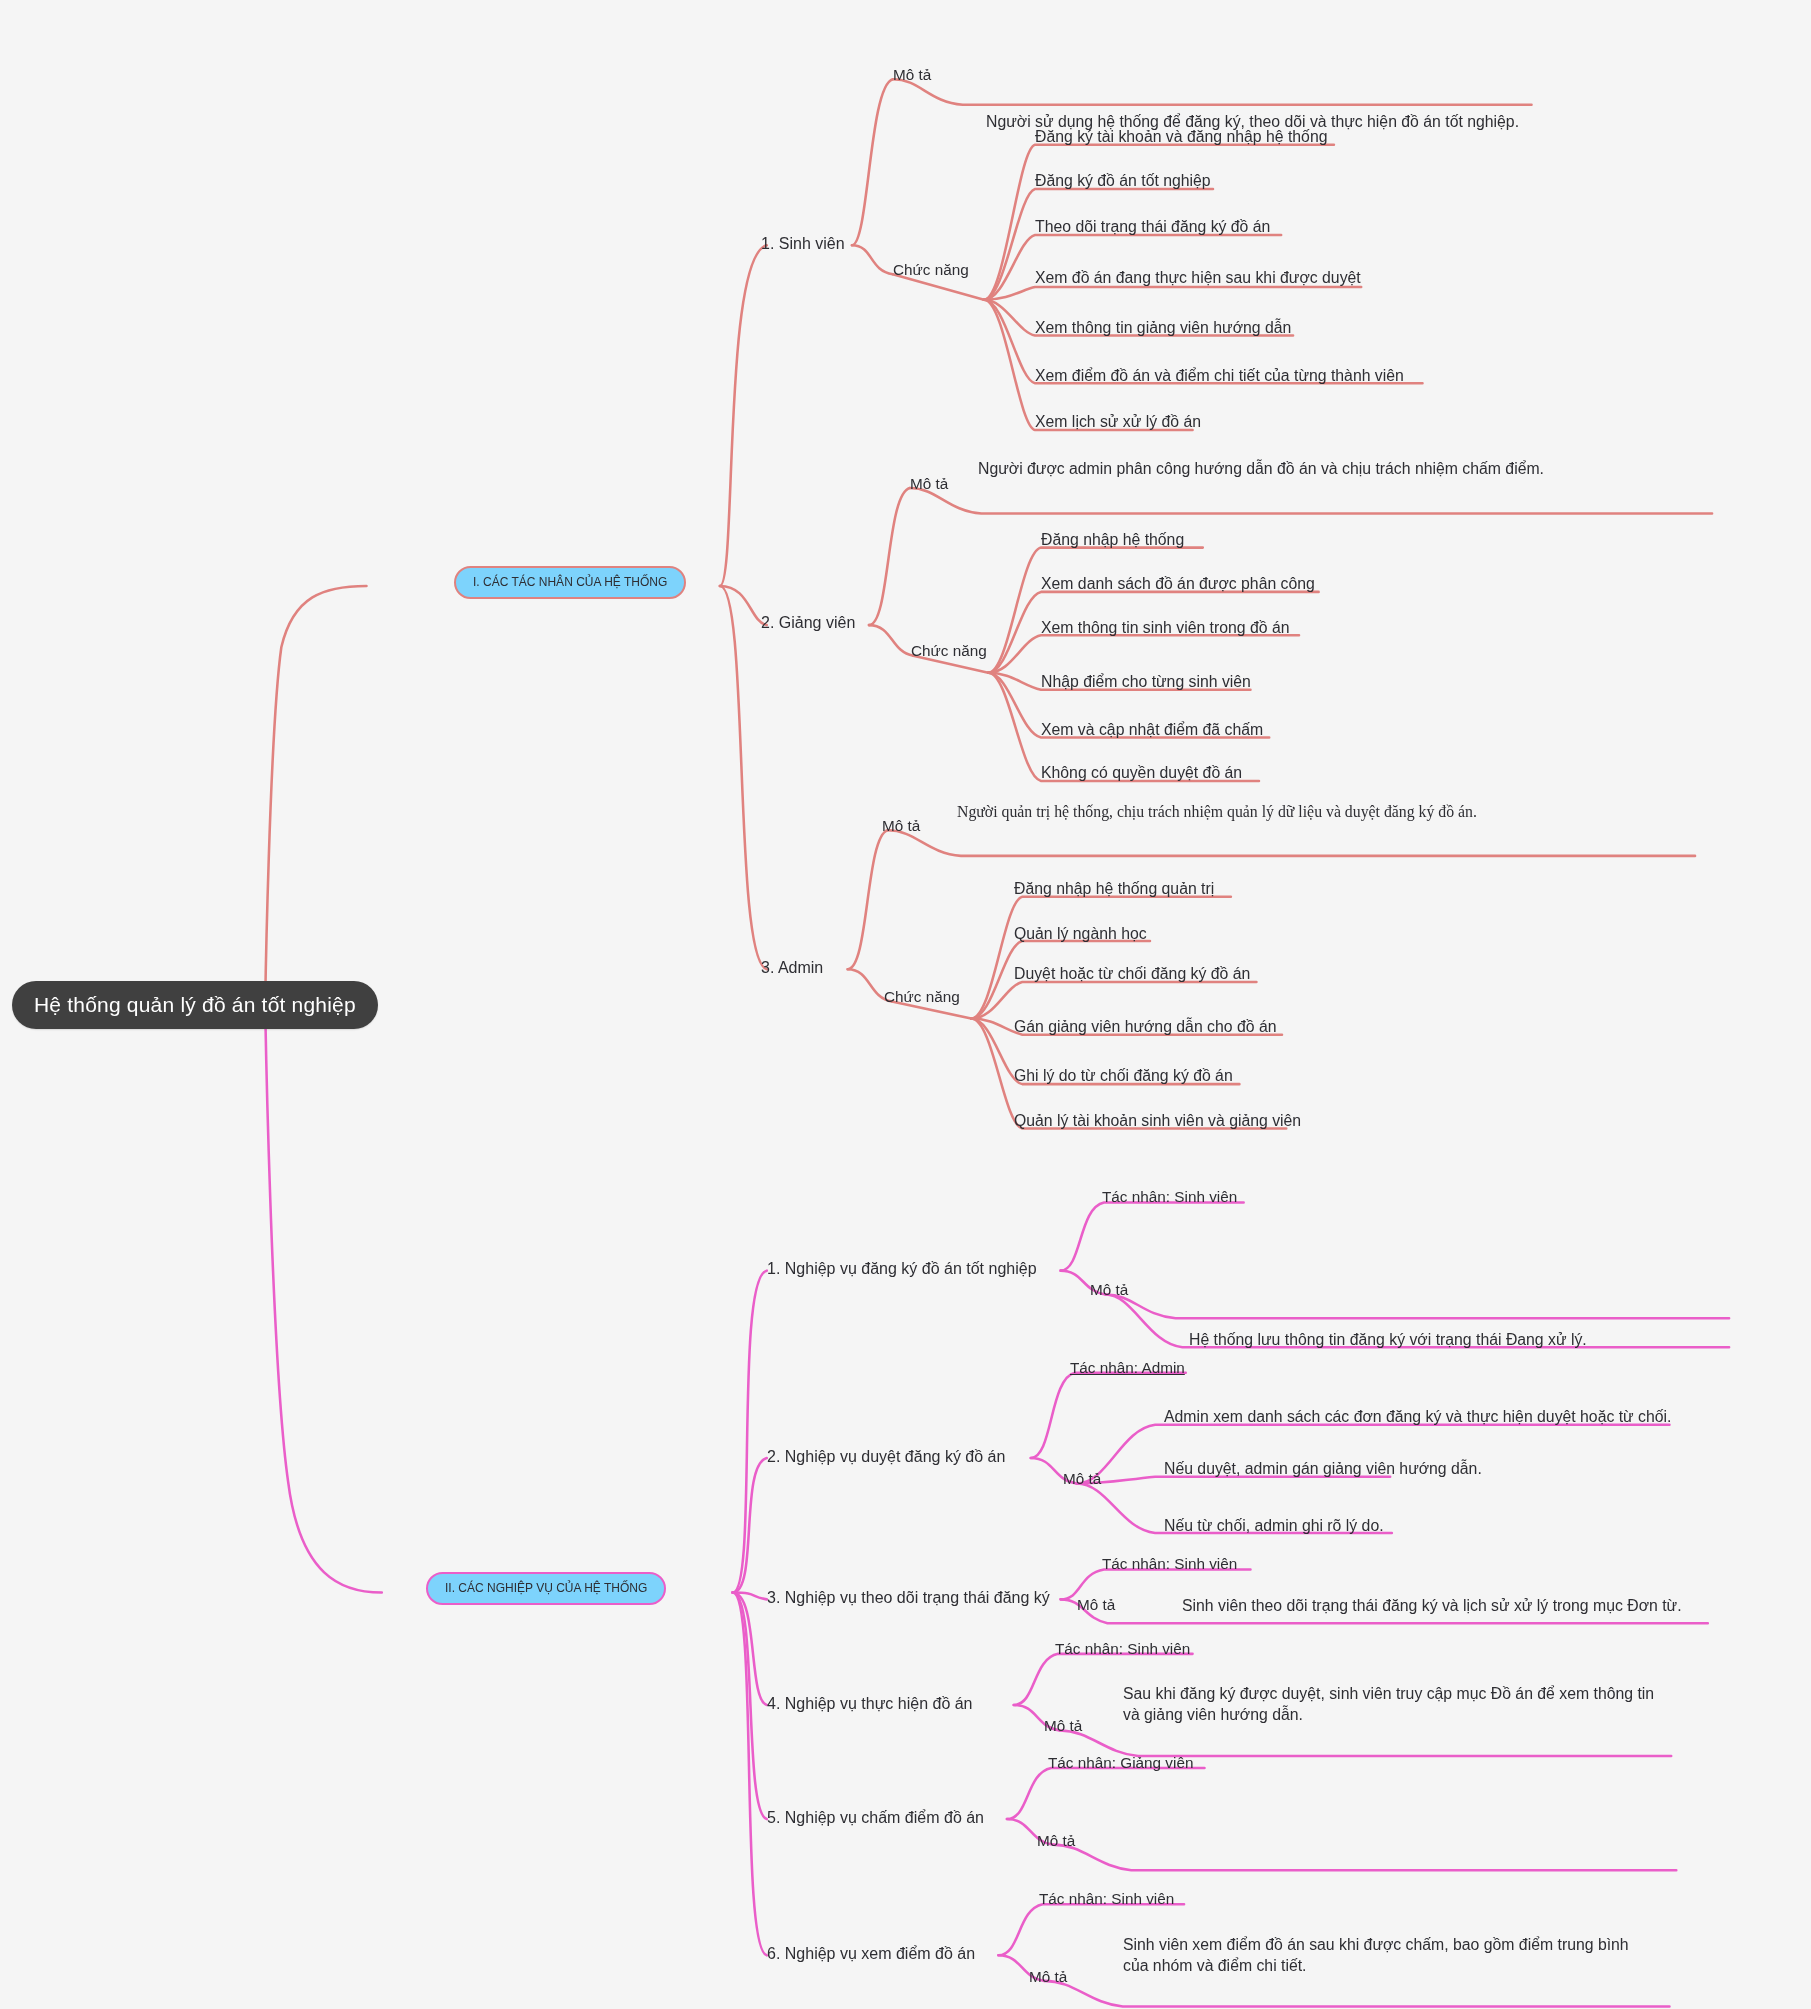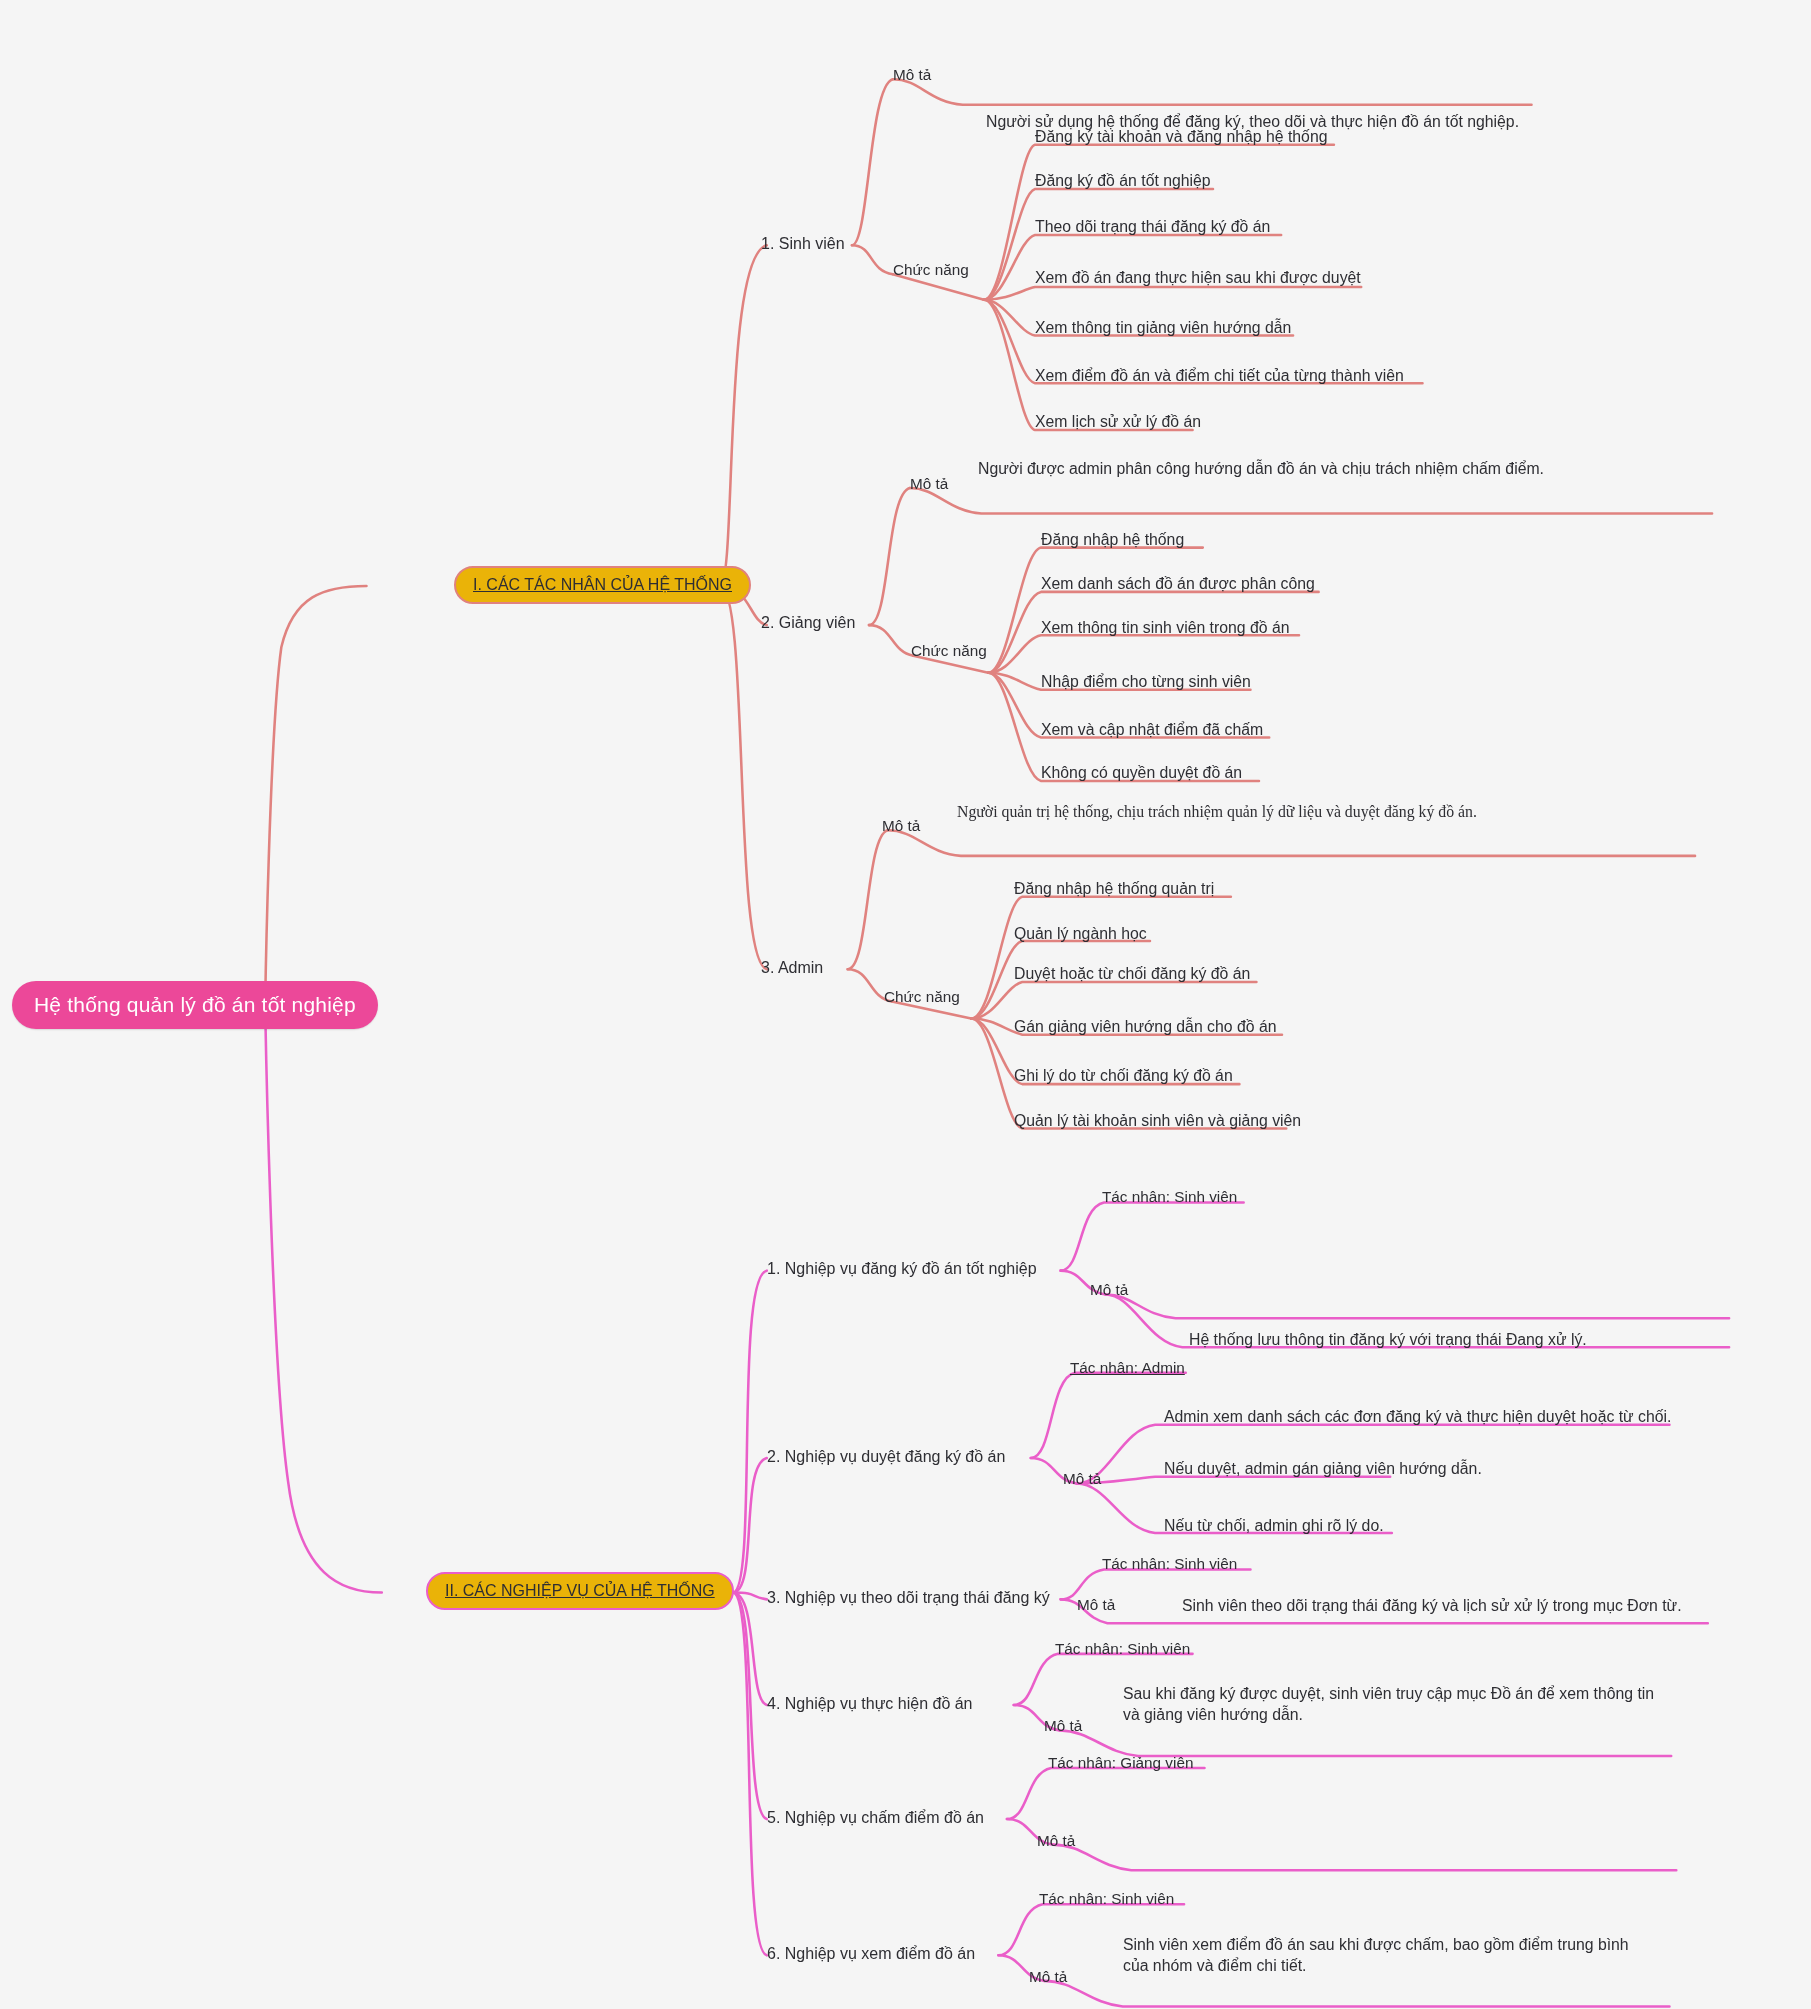--- a/index.html
+++ b/index.html
@@ -9,41 +9,40 @@
     font-family:"Liberation Sans","DejaVu Sans",sans-serif;
     overflow:hidden;
     position:relative;
   }
   #stage{position:absolute;left:0;top:0;width:1812px;height:2009px;}
   svg#wires{position:absolute;left:0;top:0;width:1812px;height:2009px;pointer-events:none;}
 
   
   .root{
     position:absolute;
-    background:#ec4899;
+    background:#404040;
     color:#ffffff;
     border-radius:25.6px;
     padding:12px 22px;
     font-size:21px;
     letter-spacing:0.2px;
     line-height:1.15;
     white-space:nowrap;
     box-shadow:0 0.9px 1.7px rgba(0,0,0,.12);
   }
   
   .pill{
     position:absolute;
-    background:#eab308;
+    background:#7dd3fc;
     border-radius:19px;
     padding:7.7px 17px;
-    font-size:16px;
+    font-size:12px;
     white-space:nowrap;
     color:#2e2e33;
     line-height:1.15;
-    text-decoration:underline;
   }
   .pill.red{border:2.6px solid #e0827f;}
   .pill.pink{border:2.6px solid #ea5ec9;}
 
   
   .t{position:absolute;color:#2e2e33;line-height:1.34;}
   .t.lvl2{font-size:16px;}
   .t.lvl3{font-size:15.3px;}
   .t.leaf{font-size:15.8px;}
   .t.desc{font-size:15.8px;}

